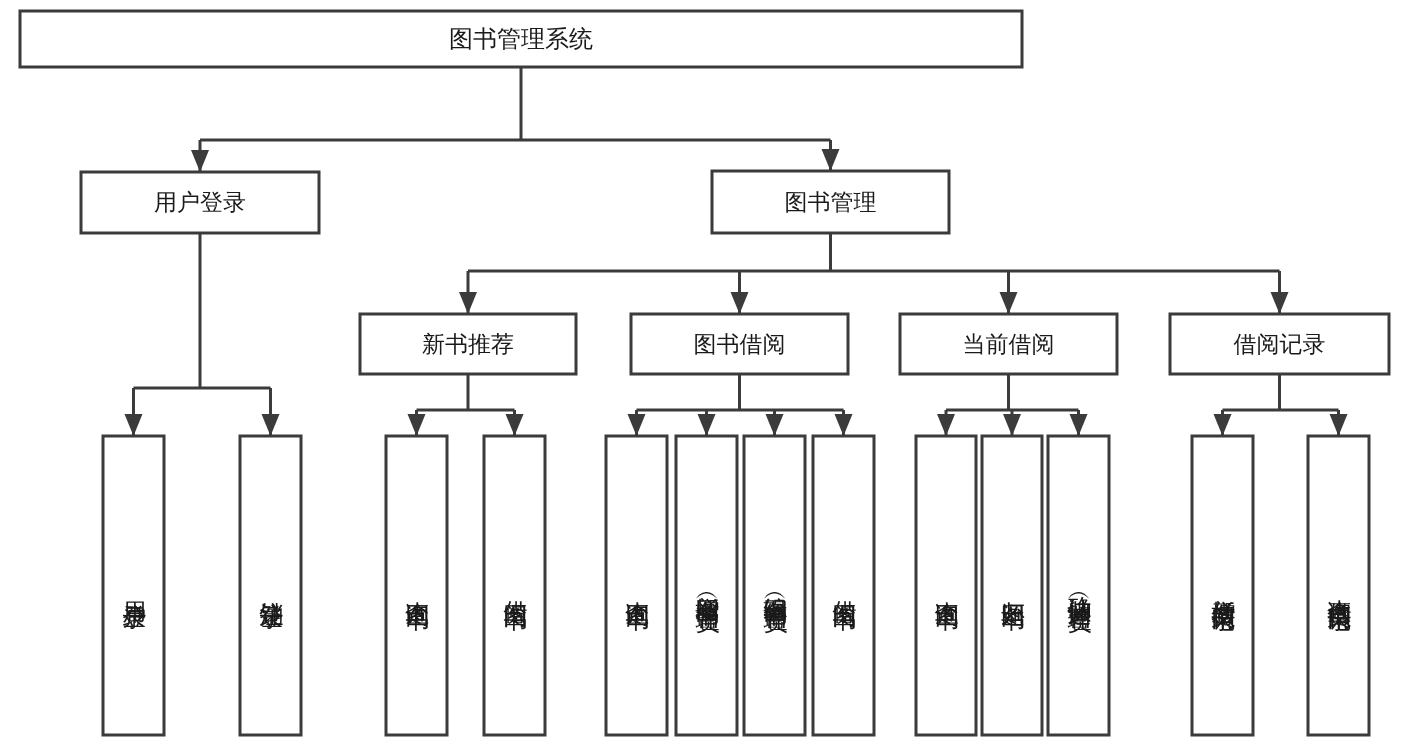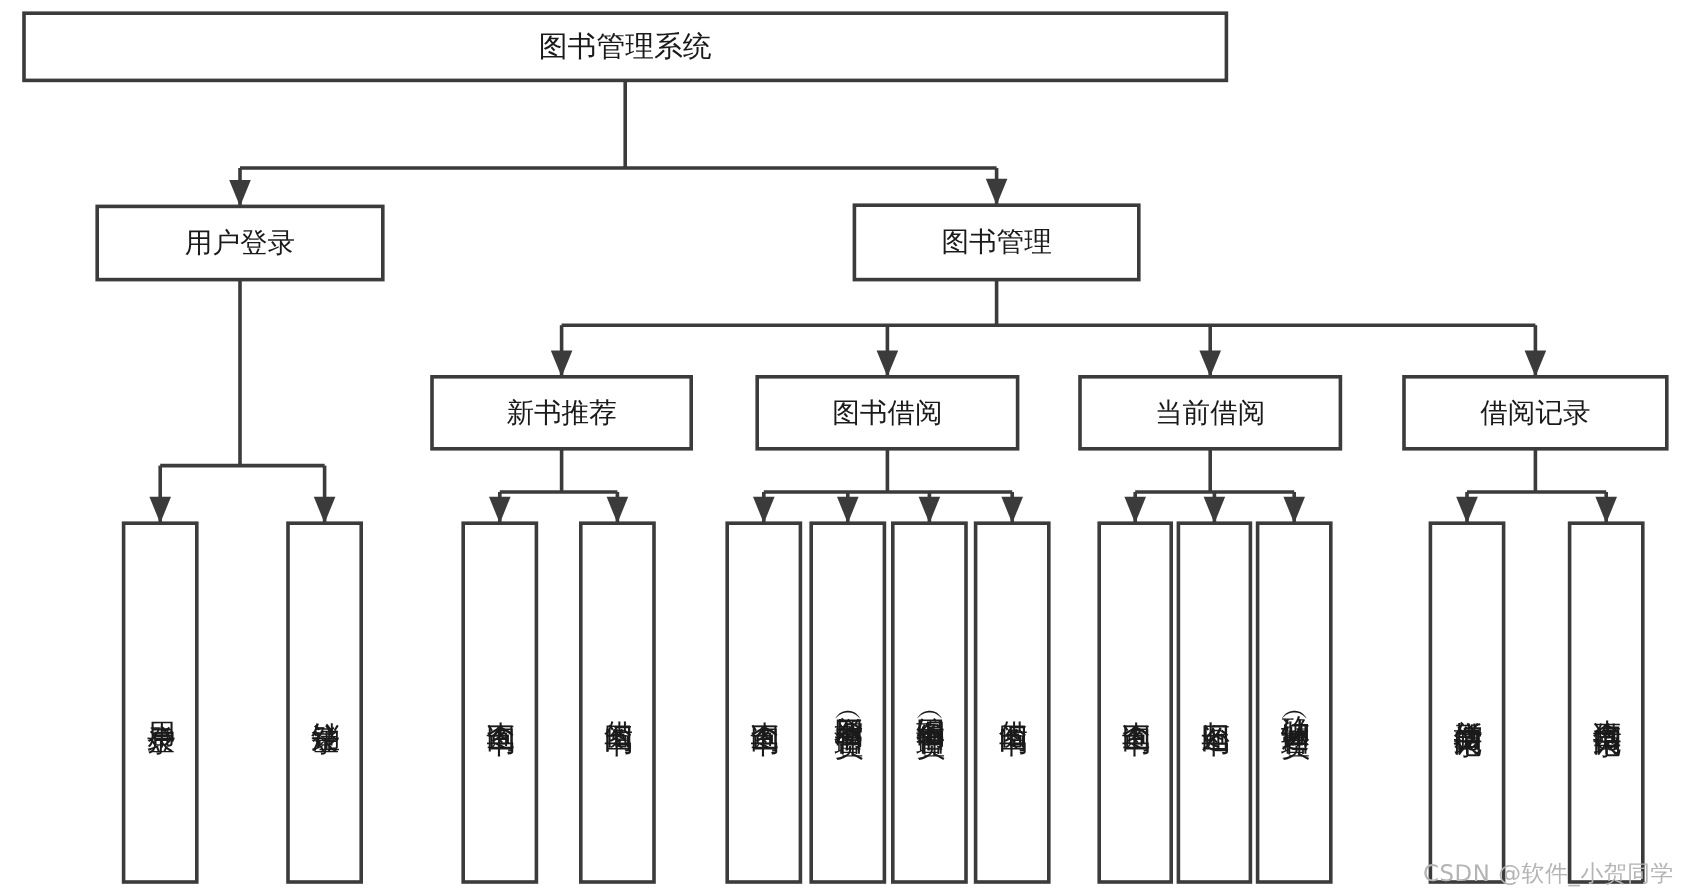--- a/index.html
+++ b/index.html
@@ -249,14 +249,13 @@
       <div class="leaf-label-holder" style="left: 1048px; top: 436px; width: 61px; height: 299px;">
         <span class="leaf-label">确认归还（管理员）</span>
       </div>
       <div class="leaf-label-holder" style="left: 1192px; top: 436px; width: 61px; height: 299px;">
         <span class="leaf-label">新增借阅记录</span>
       </div>
       <div class="leaf-label-holder" style="left: 1308px; top: 436px; width: 61px; height: 299px;">
         <span class="leaf-label">查询借阅记录</span>
       </div>
     </div>
-  <div class="watermark">CSDN @软件_小贺同学</div>
 </div>
 
 </body></html>

